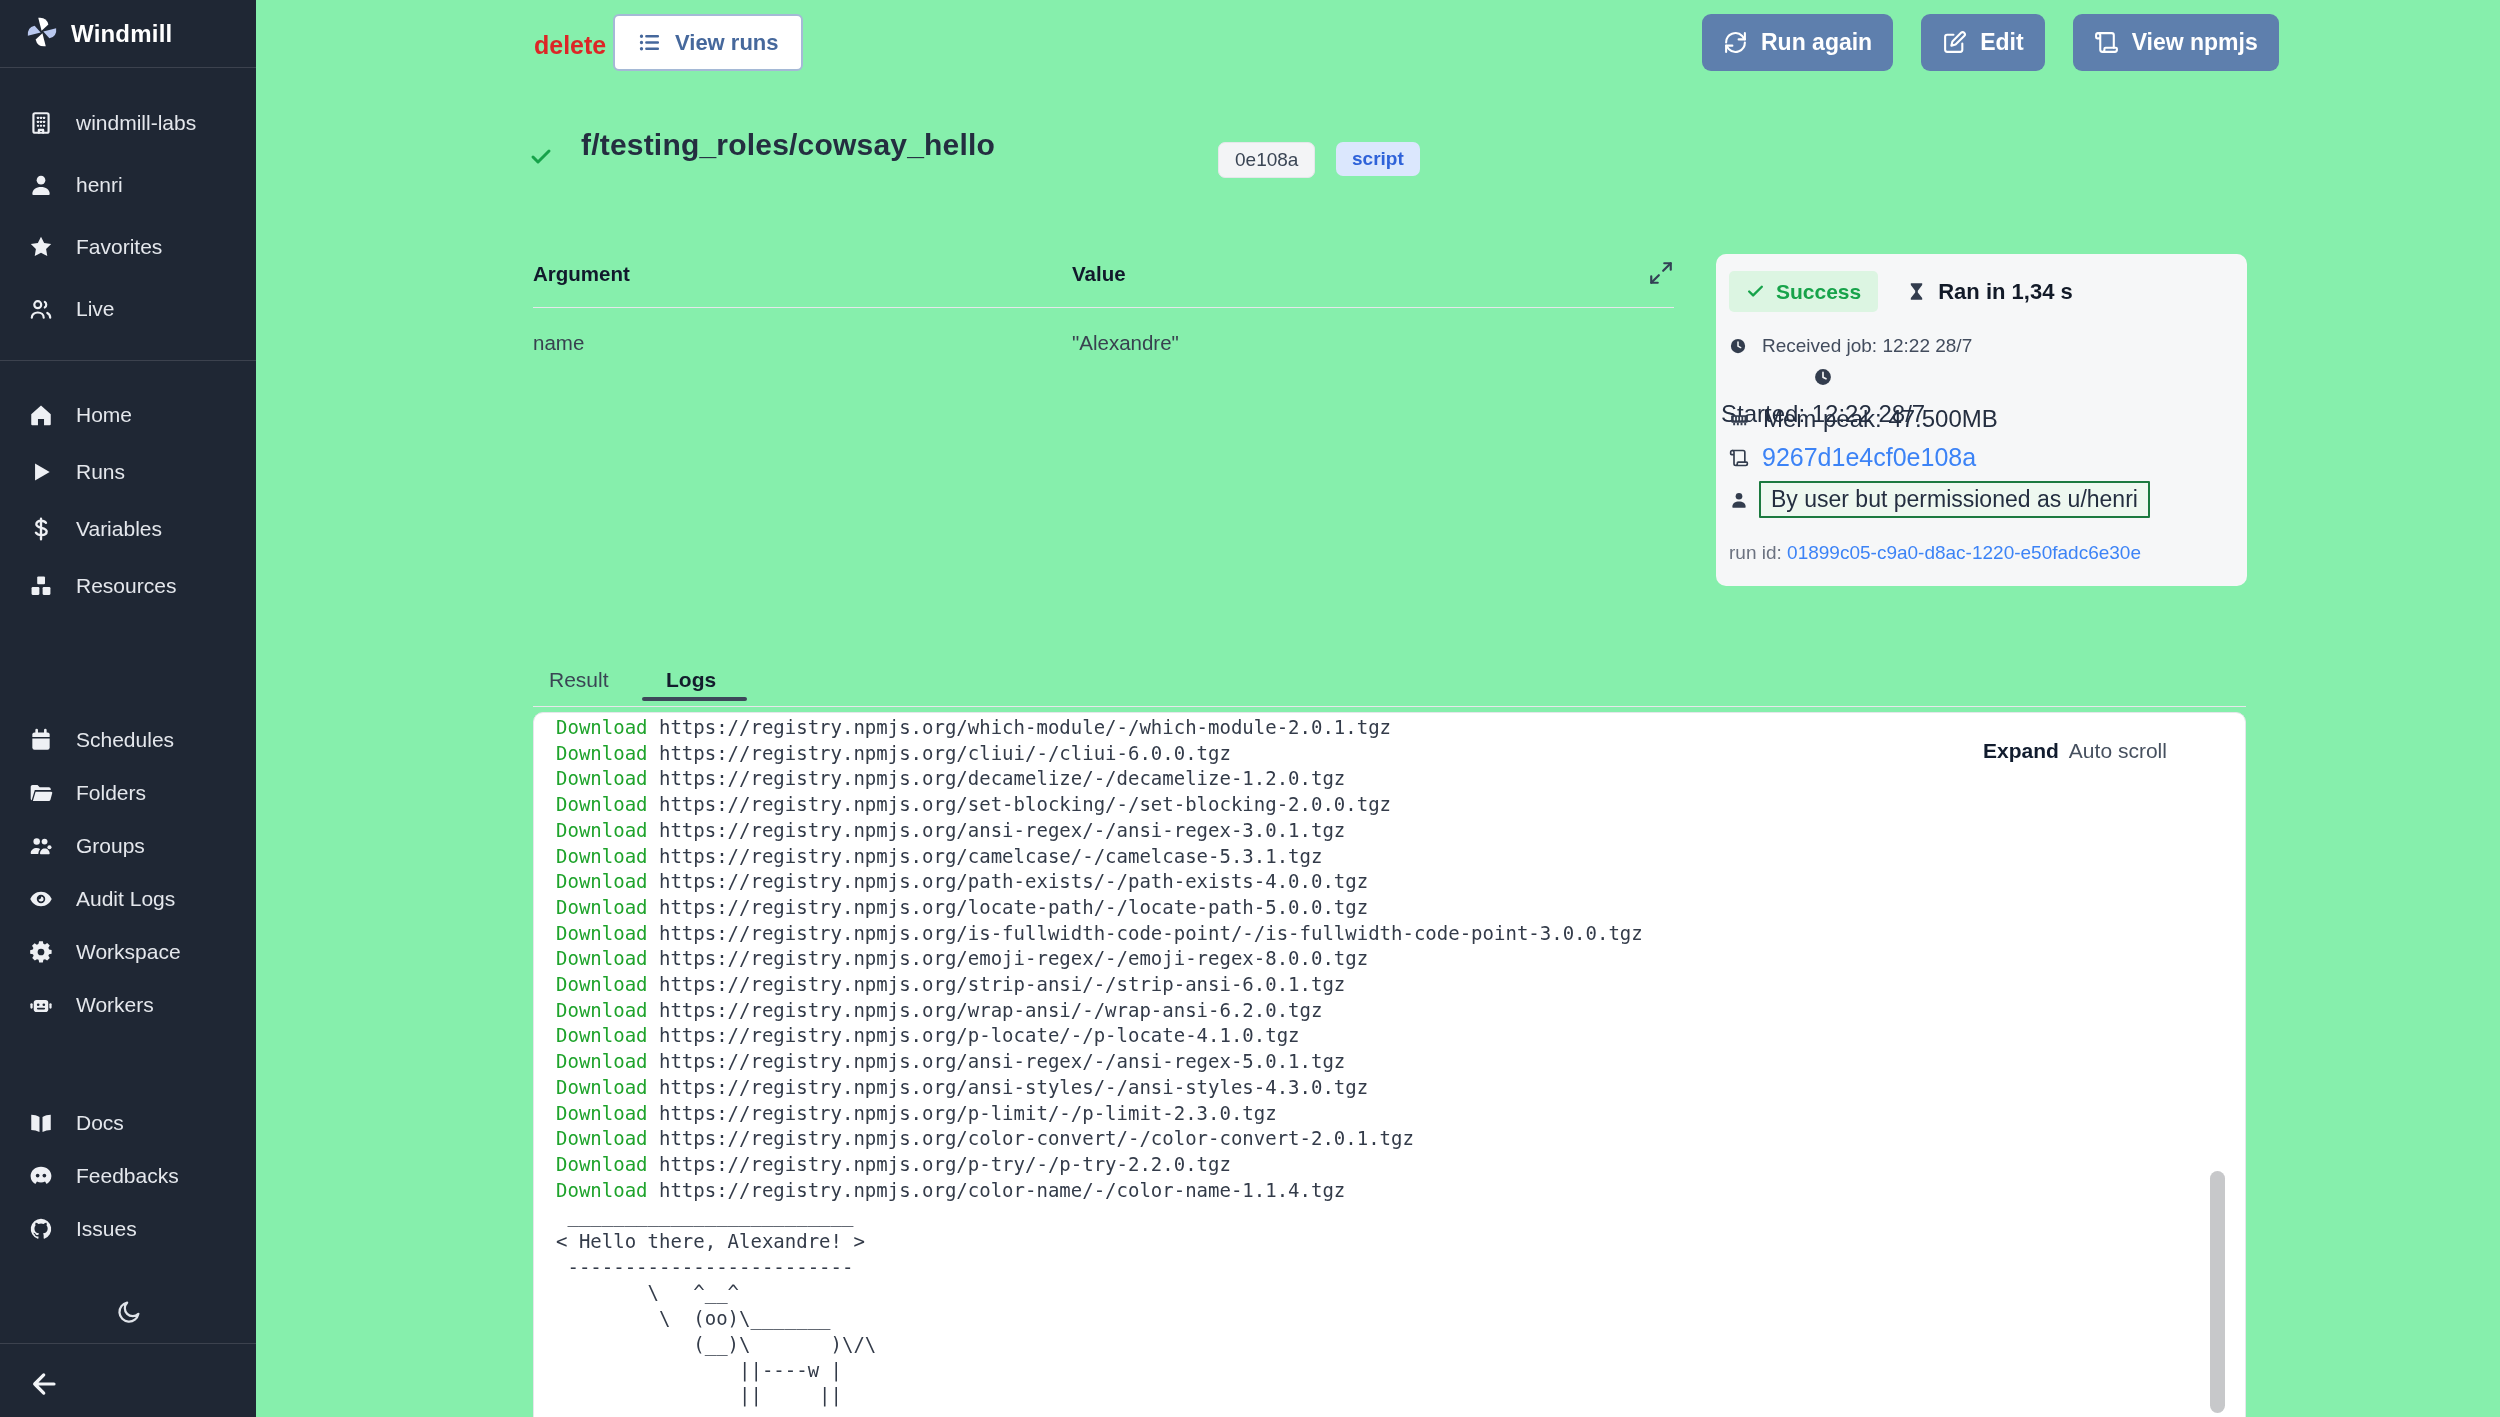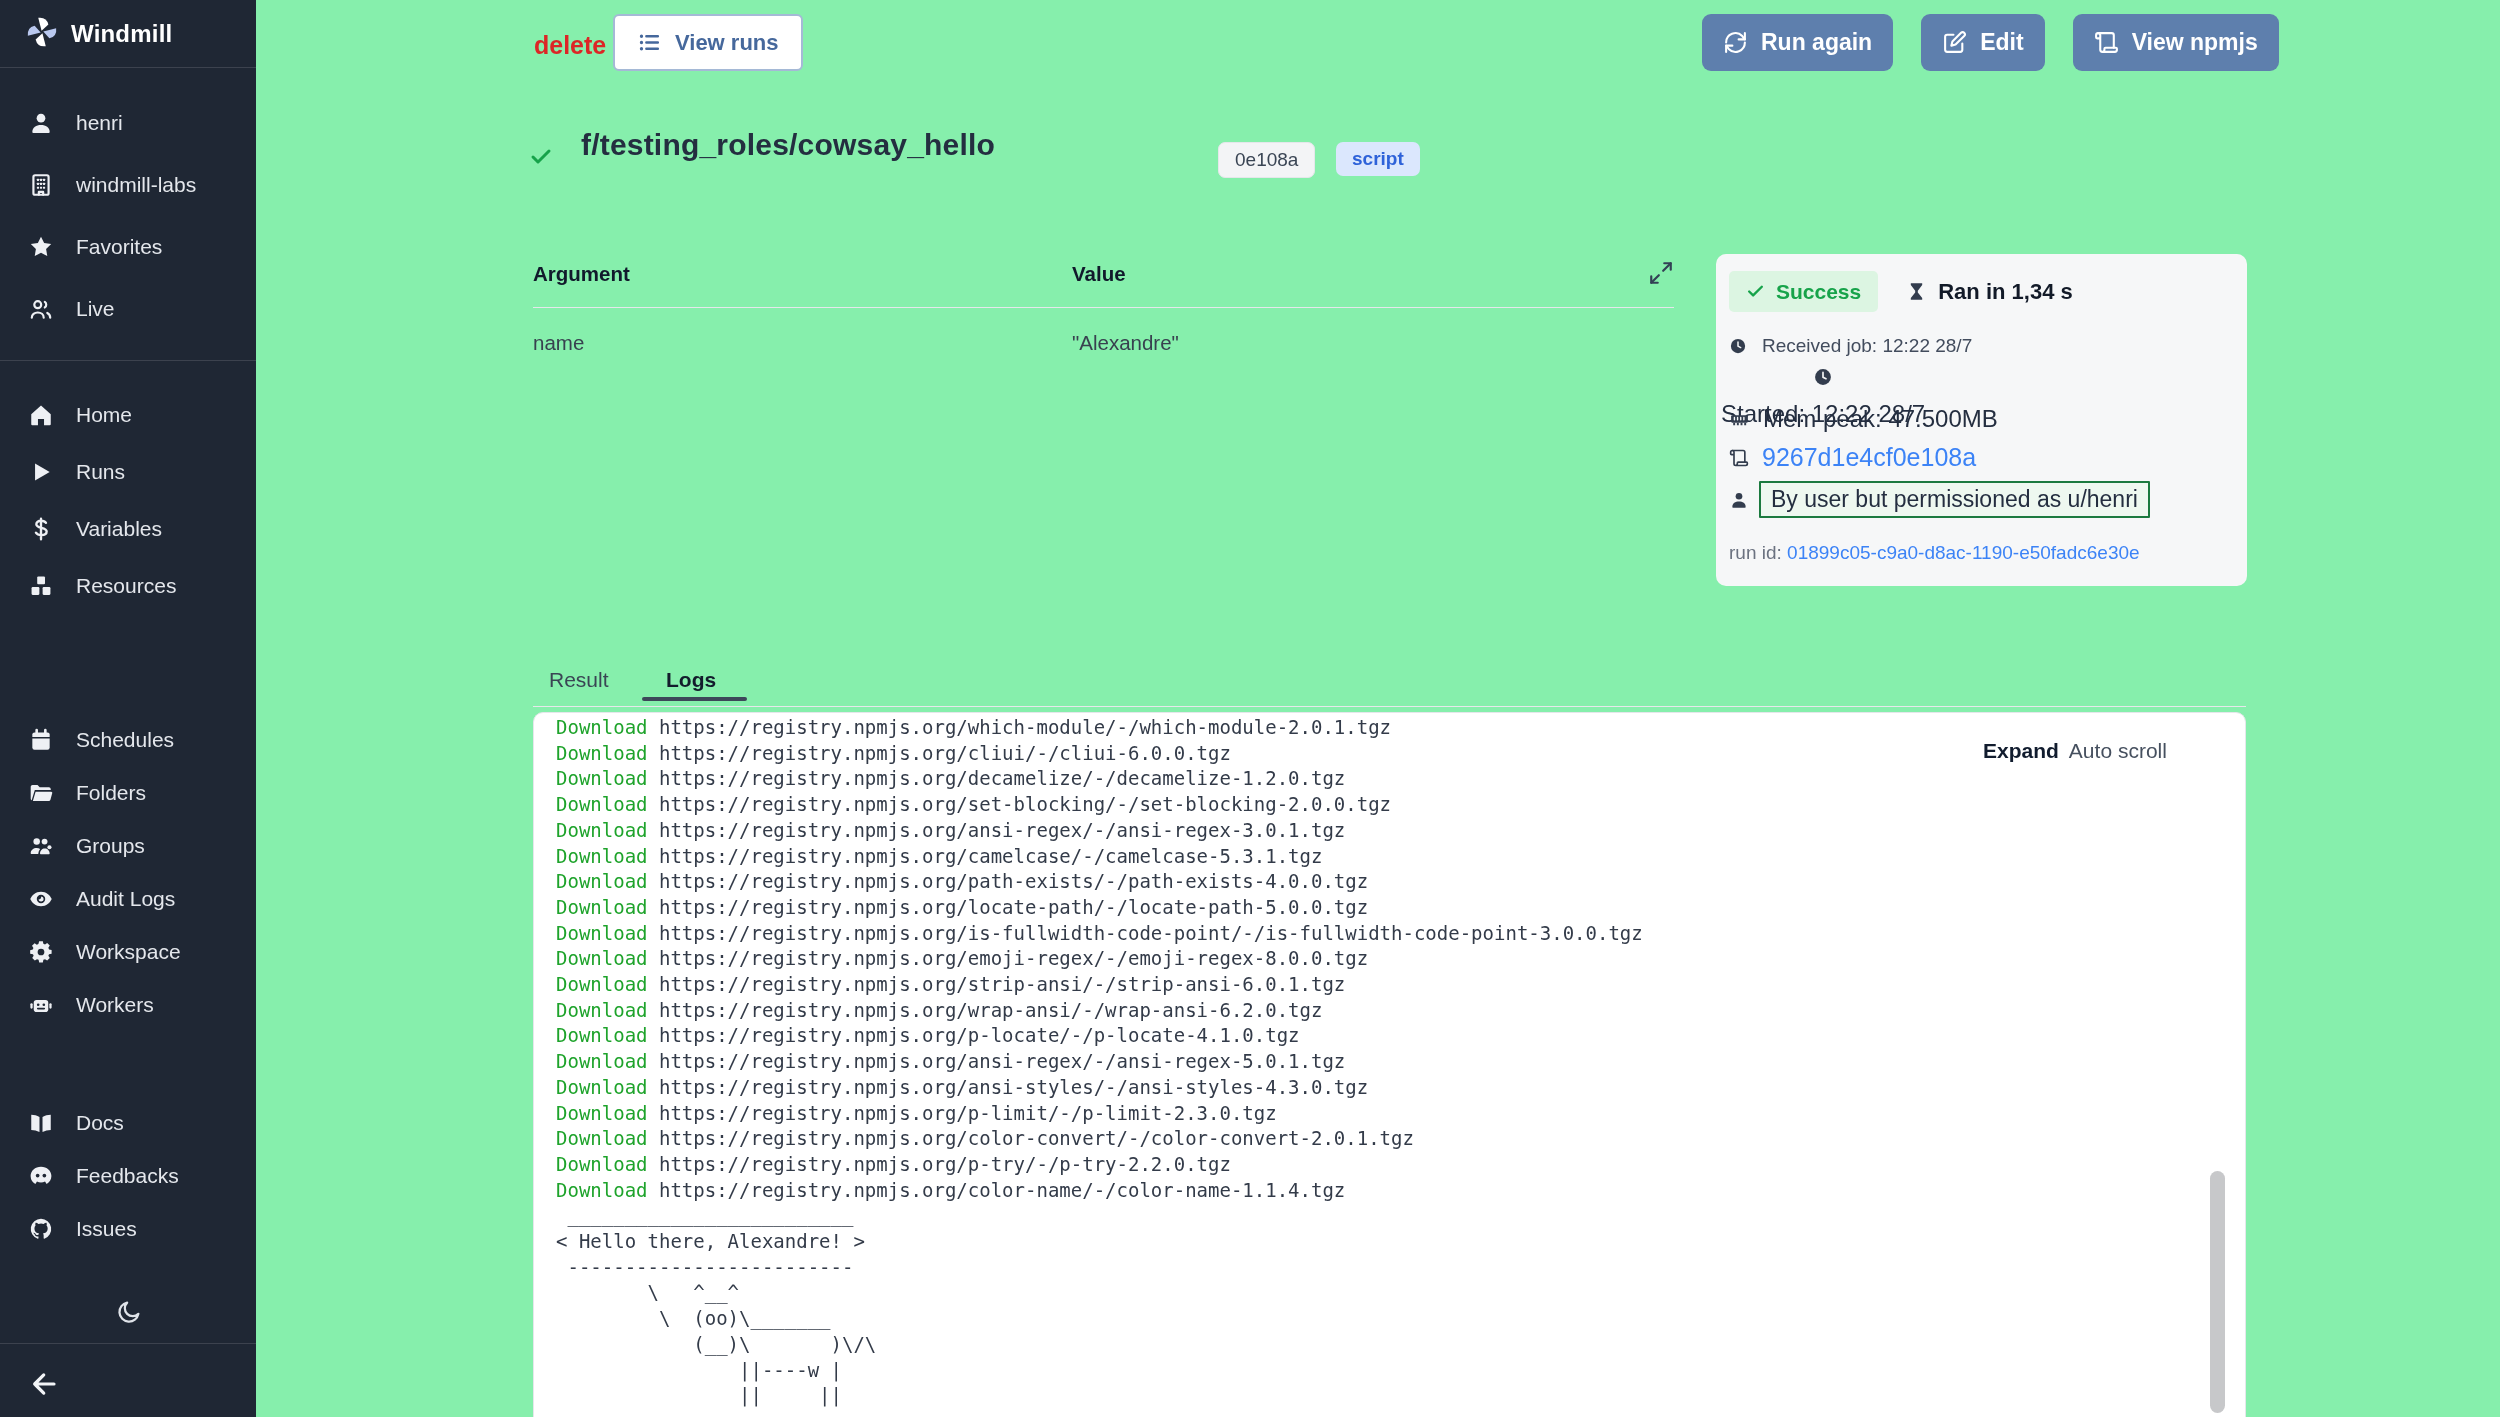--- a/index.html
+++ b/index.html
@@ -118,47 +118,47 @@
           </g>
         </svg>
       </span>
       <span class="logo-text">Windmill</span>
     </div>
 
     <div class="nav-group g-a">
         <div class="nav-item">
           <span class="nav-icon" style="display: inline-flex; align-items: center;">
             <svg viewBox="0 0 24 24" width="26" height="26" fill="none" stroke="currentColor" stroke-width="2" stroke-linecap="round" stroke-linejoin="round">
-              <g fill="currentColor" stroke="none">
-                <circle cx="12" cy="7.5" r="4"></circle>
-                <path d="M4 20.3c0-4.2 3.6-6.4 8-6.4s8 2.2 8 6.4a.9.9 0 0 1-.9.9H4.9a.9.9 0 0 1-.9-.9z"></path>
-              </g>
-            </svg>
-          </span>
-          <span class="nav-label">henri</span>
-        </div>
-        <div class="nav-item">
-          <span class="nav-icon" style="display: inline-flex; align-items: center;">
-            <svg viewBox="0 0 24 24" width="26" height="26" fill="none" stroke="currentColor" stroke-width="2" stroke-linecap="round" stroke-linejoin="round">
               <rect x="5" y="3" width="14" height="18" rx="1.5"></rect>
               <g fill="currentColor" stroke="none">
                 <rect x="8.2" y="6.3" width="2" height="2" rx=".4"></rect>
                 <rect x="11" y="6.3" width="2" height="2" rx=".4"></rect>
                 <rect x="13.8" y="6.3" width="2" height="2" rx=".4"></rect>
                 <rect x="8.2" y="9.9" width="2" height="2" rx=".4"></rect>
                 <rect x="11" y="9.9" width="2" height="2" rx=".4"></rect>
                 <rect x="13.8" y="9.9" width="2" height="2" rx=".4"></rect>
                 <rect x="8.2" y="13.5" width="2" height="2" rx=".4"></rect>
                 <rect x="11" y="13.5" width="2" height="2" rx=".4"></rect>
                 <rect x="13.8" y="13.5" width="2" height="2" rx=".4"></rect>
               </g>
               <path d="M10 21v-2.6h4V21"></path>
             </svg>
           </span>
           <span class="nav-label">windmill-labs</span>
+        </div>
+        <div class="nav-item">
+          <span class="nav-icon" style="display: inline-flex; align-items: center;">
+            <svg viewBox="0 0 24 24" width="26" height="26" fill="none" stroke="currentColor" stroke-width="2" stroke-linecap="round" stroke-linejoin="round">
+              <g fill="currentColor" stroke="none">
+                <circle cx="12" cy="7.5" r="4"></circle>
+                <path d="M4 20.3c0-4.2 3.6-6.4 8-6.4s8 2.2 8 6.4a.9.9 0 0 1-.9.9H4.9a.9.9 0 0 1-.9-.9z"></path>
+              </g>
+            </svg>
+          </span>
+          <span class="nav-label">henri</span>
         </div>
         <div class="nav-item">
           <span class="nav-icon" style="display: inline-flex; align-items: center;">
             <svg viewBox="0 0 24 24" width="26" height="26" fill="none" stroke="currentColor" stroke-width="2" stroke-linecap="round" stroke-linejoin="round">
               <path fill="currentColor" stroke="none" d="M12 2.5l2.9 5.9 6.5.9-4.7 4.6 1.1 6.5-5.8-3-5.8 3 1.1-6.5L2.6 9.3l6.5-.9z"></path>
             </svg>
           </span>
           <span class="nav-label">Favorites</span>
         </div>
         <div class="nav-item">
@@ -469,21 +469,21 @@
             <g fill="currentColor" stroke="none">
               <circle cx="12" cy="7.5" r="4"></circle>
               <path d="M4 20.3c0-4.2 3.6-6.4 8-6.4s8 2.2 8 6.4a.9.9 0 0 1-.9.9H4.9a.9.9 0 0 1-.9-.9z"></path>
             </g>
           </svg>
         </span>
       <span class="perm-box">By user but permissioned as u/henri</span>
     </div>
     <div class="jp-runid">
       <span>run id:</span>
-      <a>01899c05-c9a0-d8ac-1190-e50fadc6e30e</a>
+      <a>01899c05-c9a0-d8ac-1220-e50fadc6e30e</a>
     </div>
   </div>
 
   <span class="tab-result">Result</span>
   <span class="tab-logs">Logs</span>
   <div class="tab-underline"></div>
   <div class="tab-divider"></div>
 
   <div class="logs-box">
     <div class="log-pre" id="log-pre"><div><span class="log-green">Download</span> https://registry.npmjs.org/which-module/-/which-module-2.0.1.tgz</div><div><span class="log-green">Download</span> https://registry.npmjs.org/cliui/-/cliui-6.0.0.tgz</div><div><span class="log-green">Download</span> https://registry.npmjs.org/decamelize/-/decamelize-1.2.0.tgz</div><div><span class="log-green">Download</span> https://registry.npmjs.org/set-blocking/-/set-blocking-2.0.0.tgz</div><div><span class="log-green">Download</span> https://registry.npmjs.org/ansi-regex/-/ansi-regex-3.0.1.tgz</div><div><span class="log-green">Download</span> https://registry.npmjs.org/camelcase/-/camelcase-5.3.1.tgz</div><div><span class="log-green">Download</span> https://registry.npmjs.org/path-exists/-/path-exists-4.0.0.tgz</div><div><span class="log-green">Download</span> https://registry.npmjs.org/locate-path/-/locate-path-5.0.0.tgz</div><div><span class="log-green">Download</span> https://registry.npmjs.org/is-fullwidth-code-point/-/is-fullwidth-code-point-3.0.0.tgz</div><div><span class="log-green">Download</span> https://registry.npmjs.org/emoji-regex/-/emoji-regex-8.0.0.tgz</div><div><span class="log-green">Download</span> https://registry.npmjs.org/strip-ansi/-/strip-ansi-6.0.1.tgz</div><div><span class="log-green">Download</span> https://registry.npmjs.org/wrap-ansi/-/wrap-ansi-6.2.0.tgz</div><div><span class="log-green">Download</span> https://registry.npmjs.org/p-locate/-/p-locate-4.1.0.tgz</div><div><span class="log-green">Download</span> https://registry.npmjs.org/ansi-regex/-/ansi-regex-5.0.1.tgz</div><div><span class="log-green">Download</span> https://registry.npmjs.org/ansi-styles/-/ansi-styles-4.3.0.tgz</div><div><span class="log-green">Download</span> https://registry.npmjs.org/p-limit/-/p-limit-2.3.0.tgz</div><div><span class="log-green">Download</span> https://registry.npmjs.org/color-convert/-/color-convert-2.0.1.tgz</div><div><span class="log-green">Download</span> https://registry.npmjs.org/p-try/-/p-try-2.2.0.tgz</div><div><span class="log-green">Download</span> https://registry.npmjs.org/color-name/-/color-name-1.1.4.tgz</div><div> _________________________

